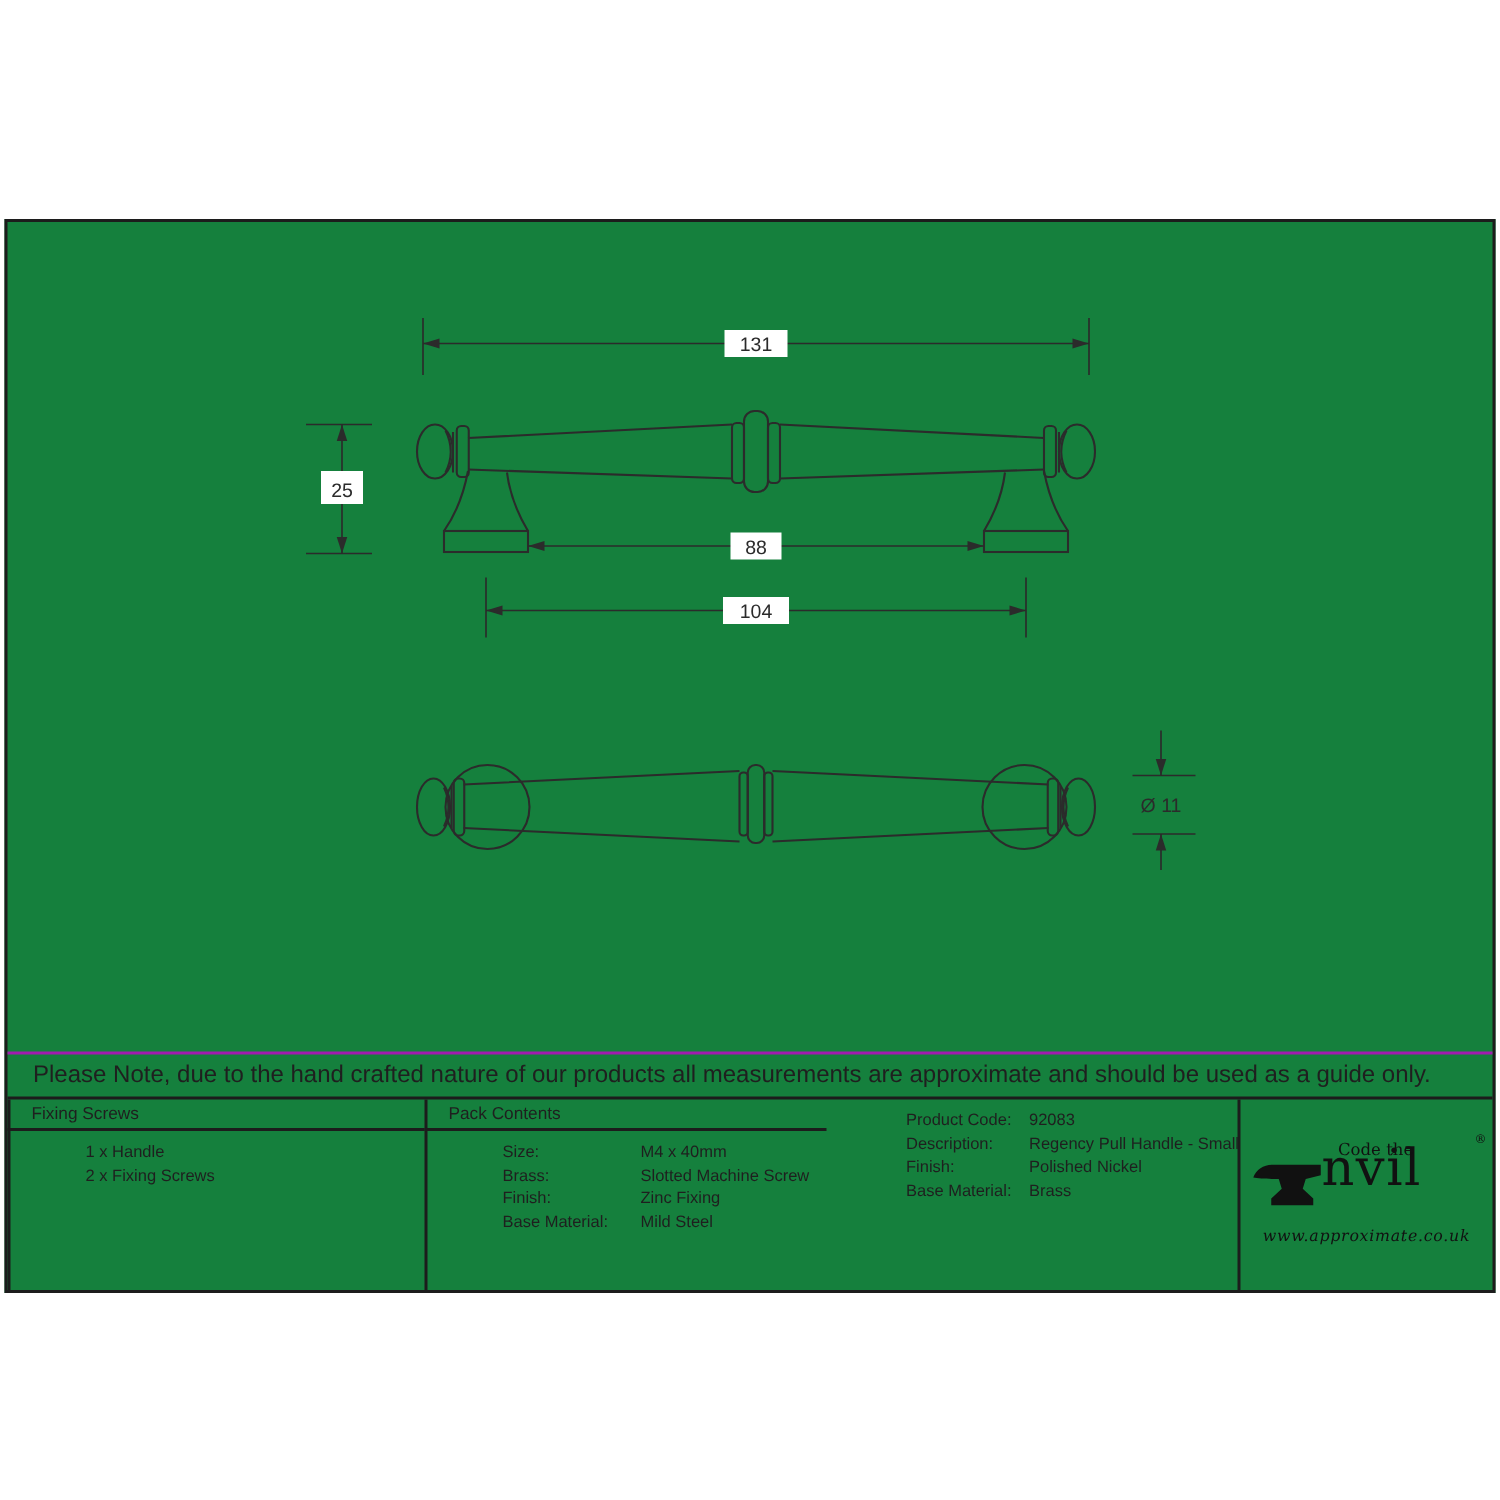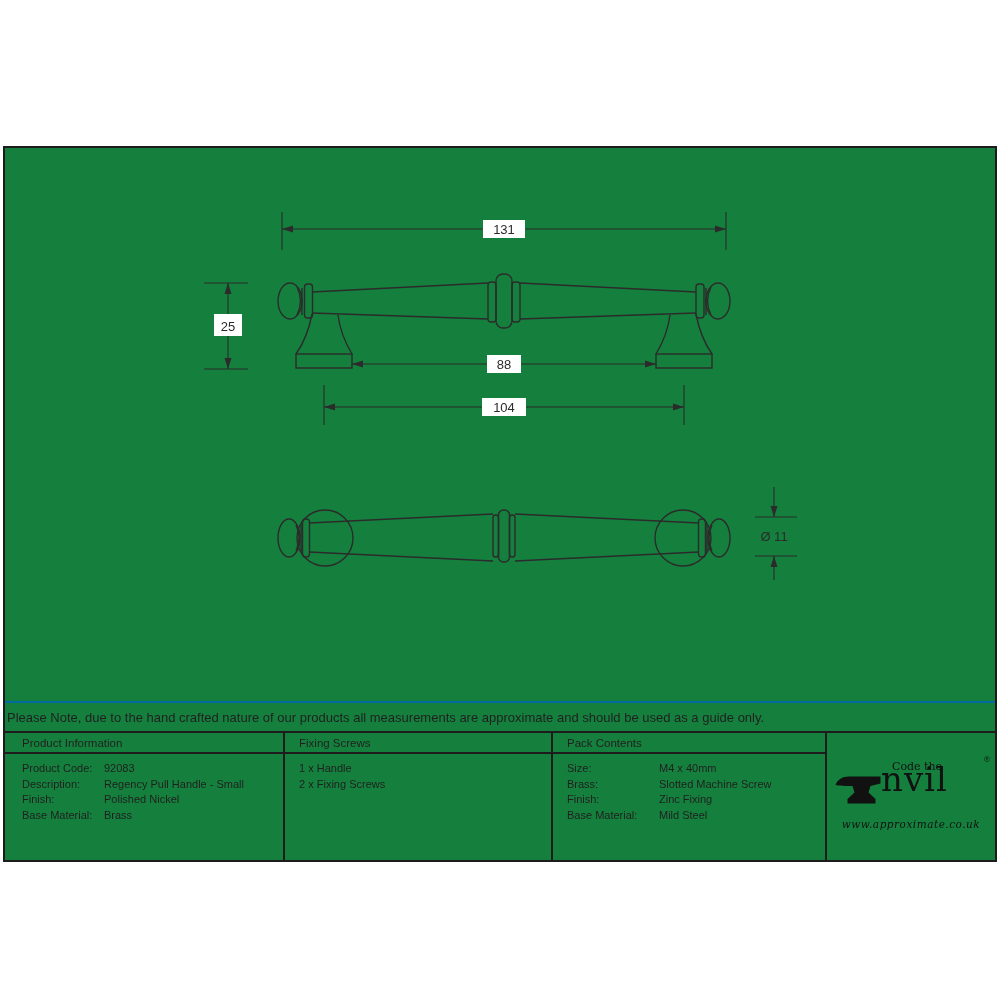--- a/index.html
+++ b/index.html
@@ -1,26 +1,26 @@
 <!DOCTYPE html>
 <html><head>
 <meta charset="utf-8">
 <style>
   html,body{margin:0;padding:0;background:#fff;}
   body{width:1000px;height:1000px;position:relative;font-family:"Liberation Sans",sans-serif;color:#1f1f1f;}
   .frame{position:absolute;left:3px;top:146px;width:994px;height:716px;border:2px solid #1c1c1c;box-sizing:border-box;display:flex;flex-direction:column;background:#15803d;justify-content:center;}
   .drawing{display:block;width:990px;height:553px;flex:0 0 auto;}
-  .note-row{flex:0 0 30px;border-top:2px solid #0369a1;box-sizing:border-box;display:flex;align-items:center;padding-left:2px;font-size:13px;}
+  .note-row{flex:0 0 30px;border-top:2px solid #a21caf;box-sizing:border-box;display:flex;align-items:center;padding-left:17px;font-size:16px;}
   .spec{flex:1 1 auto;border-top:2px solid #1c1c1c;display:grid;grid-template-columns:278px 268px 274px 1fr;grid-template-rows:21px 1fr;box-sizing:border-box;}
   .cell{box-sizing:border-box;padding-left:17px;}
   .hcell{display:flex;align-items:center;font-size:11.5px;border-bottom:2px solid #1c1c1c;}
   .vline{border-left:2px solid #1c1c1c;}
   .c2,.c3{padding-left:14px;}
   .bcell{padding-top:7px;font-size:11px;line-height:15.5px;}
-  .trow{white-space:nowrap;}
+  .trow{white-space:nowrap;margin-left:36px;}
   .tlabel{display:inline-block;width:82px;}
   .c3 .tlabel{width:92px;}
   .logo-cell{grid-column:4;grid-row:1/3;border-left:2px solid #1c1c1c;display:flex;align-items:center;justify-content:center;padding:0;}
   .logo{position:relative;width:152px;height:66px;}
   .logo-lockup{position:relative;height:44px;}
   .anvil-icon-wrap{position:absolute;left:0;top:8px;width:47px;height:34px;}
   .brand{position:absolute;left:46px;top:-7px;font-family:"DejaVu Serif","Liberation Serif",serif;font-size:34px;line-height:44px;letter-spacing:1px;color:#111;}
   .from-the{position:absolute;left:57px;top:-4px;font-family:"DejaVu Serif","Liberation Serif",serif;font-size:11px;color:#111;}
   .reg{position:absolute;right:-4px;top:-9px;font-family:"DejaVu Serif","Liberation Serif",serif;font-size:8px;color:#111;}
   .website{position:absolute;left:0;bottom:0;width:152px;text-align:center;font-family:"DejaVu Serif","Liberation Serif",serif;font-style:italic;font-size:10.5px;letter-spacing:.5px;color:#111;}
@@ -131,23 +131,20 @@
       <path class="arr" d="M769,408 L765.5,419 L772.5,419 Z"></path>
       <text x="769" y="393" text-anchor="middle">Ø 11</text>
     </g>
   </svg>
 
   <div class="note-row">
     <span>Please Note, due to the hand crafted nature of our products all measurements are approximate and should be used as a guide only.</span>
   </div>
 
   <div class="spec">
-    <div class="cell hcell">
-      <span>Product Information</span>
-    </div>
     <div class="cell hcell vline c3">
       <span>Fixing Screws</span>
     </div>
     <div class="cell hcell vline c2">
       <span>Pack Contents</span>
     </div>
 
     <div class="cell logo-cell">
       <div class="logo">
         <div class="logo-lockup">

